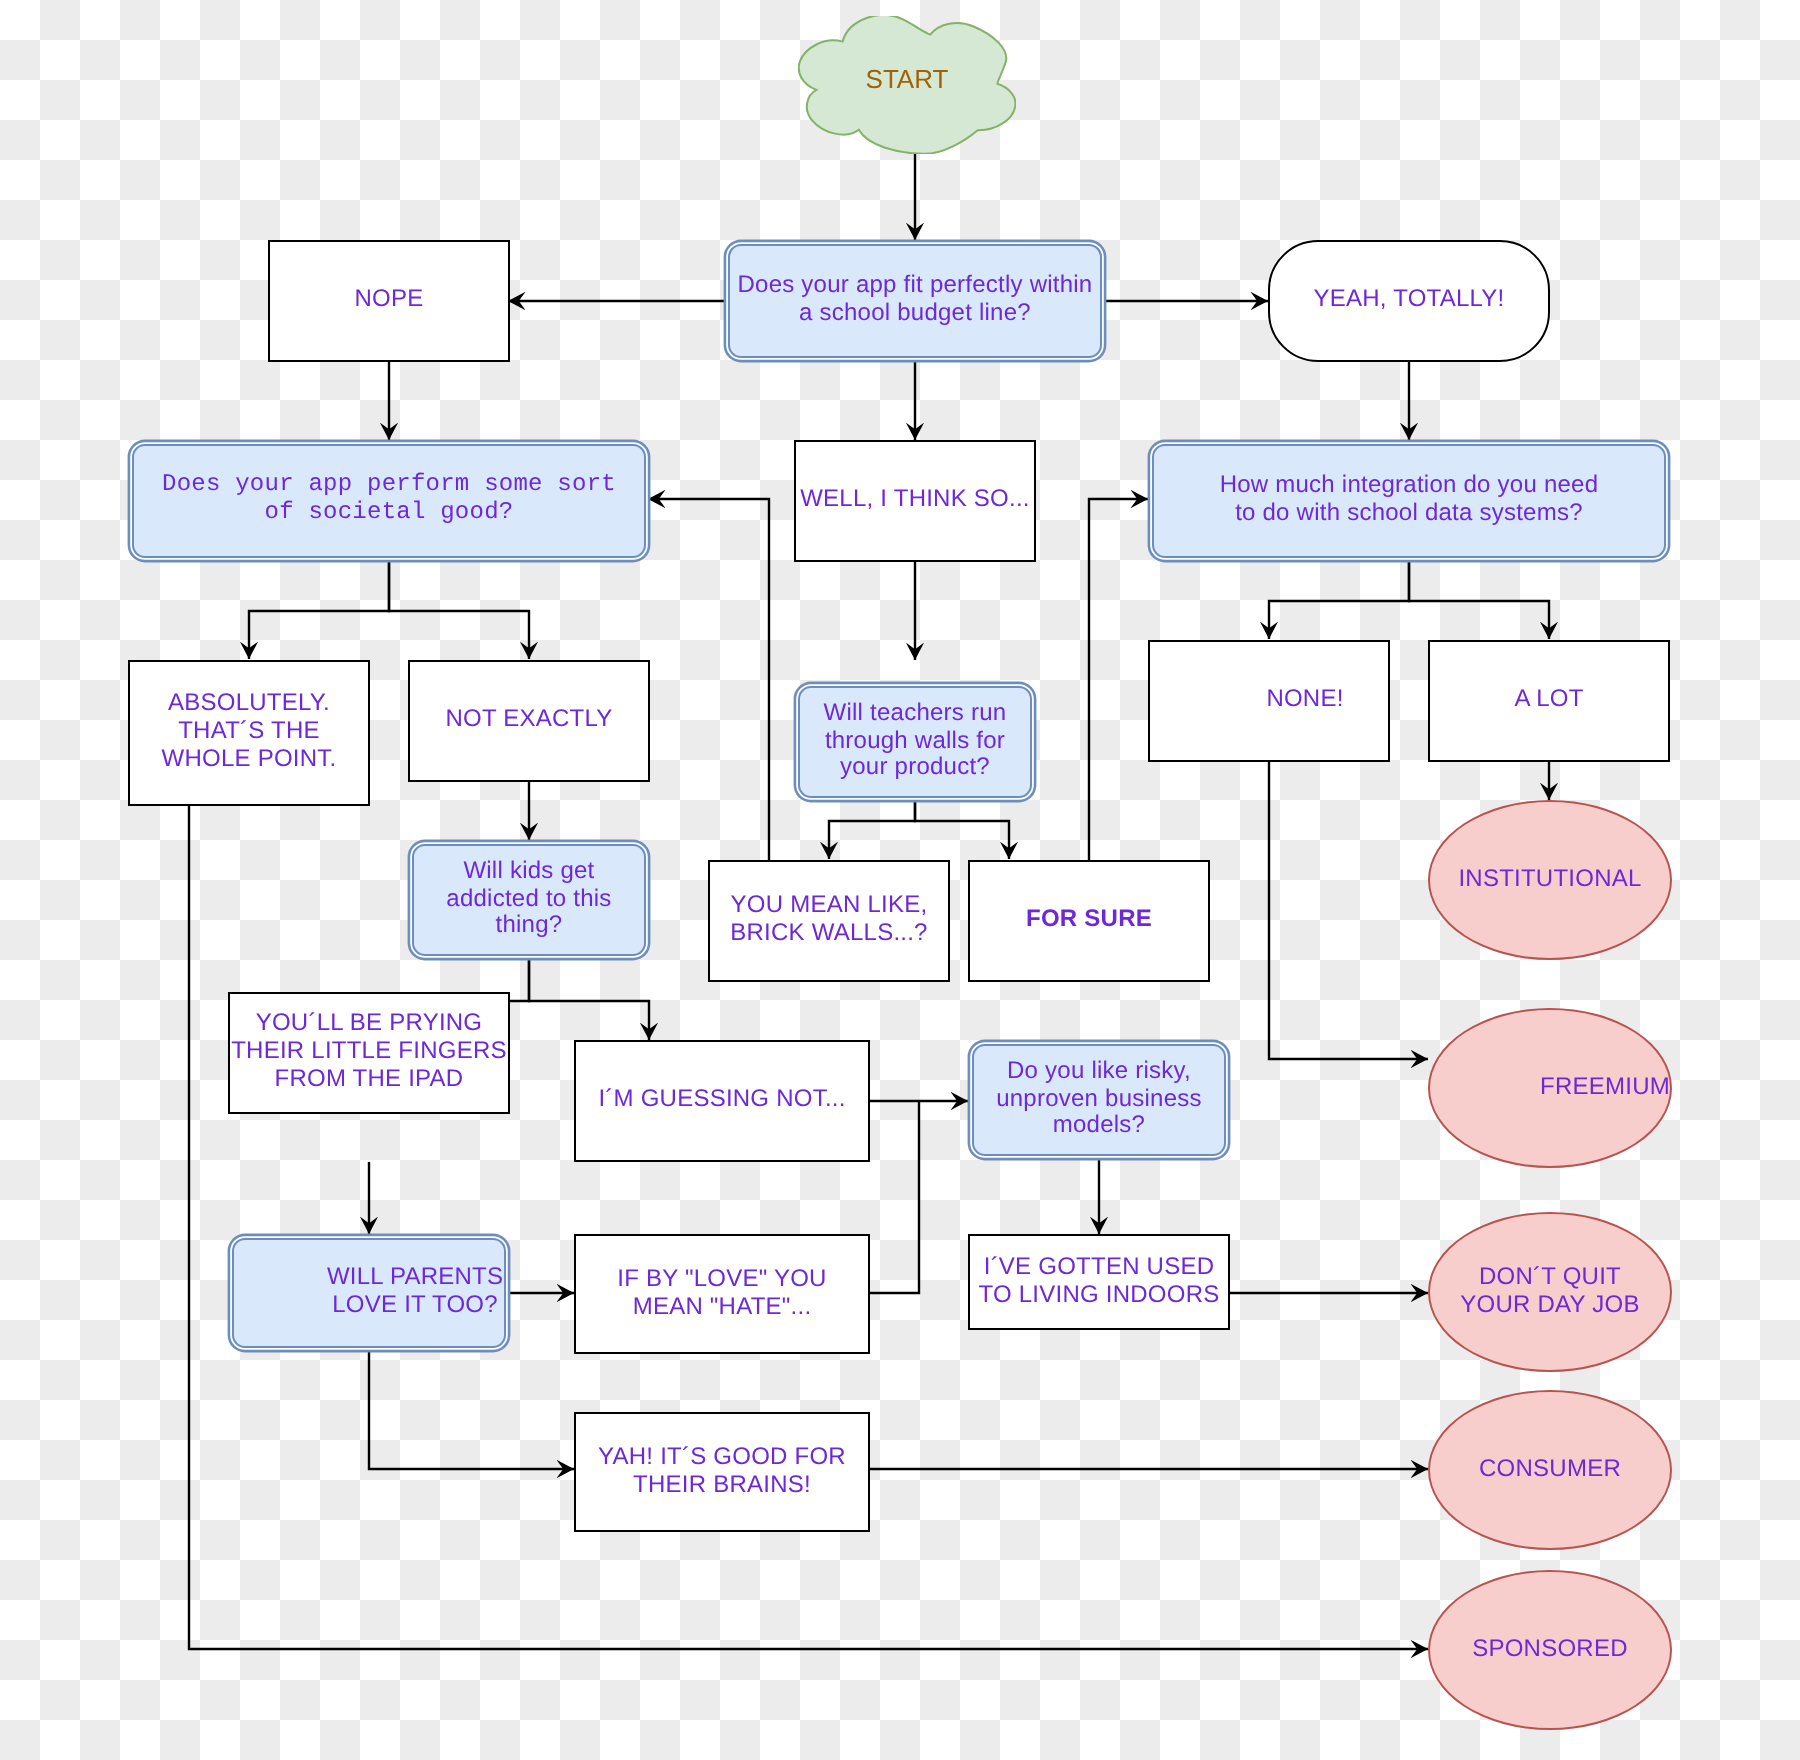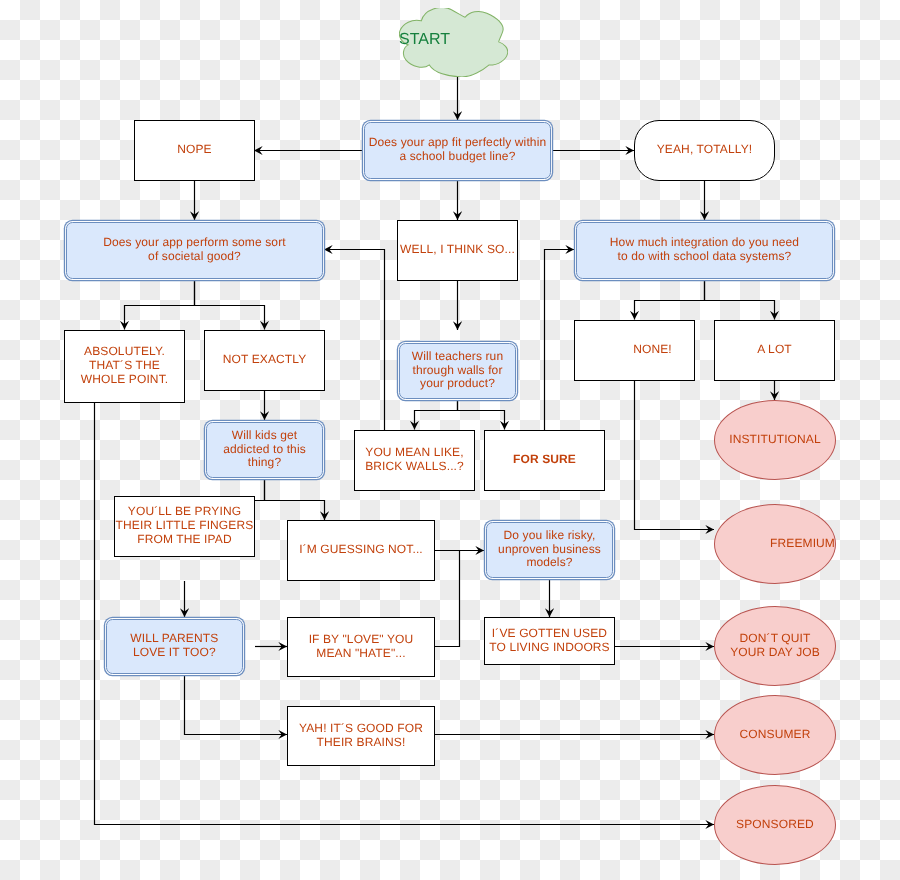--- a/index.html
+++ b/index.html
@@ -14,27 +14,27 @@
     background-size:40px 40px;
     background-position:0 0,0 20px,20px -20px,-20px 0px;
     font-family:"Liberation Sans",sans-serif;
     -webkit-font-smoothing:antialiased;
     text-rendering:geometricPrecision;
   }
   #stage{position:absolute;left:0;top:0;width:900px;height:880px;}
   .node .lbl,.cloud .lbl{transform:translateZ(0);}
   svg#wires{position:absolute;left:0;top:0;width:900px;height:880px;overflow:visible;}
   .node{position:absolute;box-sizing:border-box;display:flex;align-items:center;justify-content:center;text-align:center;}
-  .node .lbl{-webkit-font-smoothing:antialiased;font-size:12px;color:#c2410c;line-height:13.8px;white-space:pre-line;letter-spacing:0.01em;position:relative;top:-0.5px;}
+  .node .lbl{-webkit-font-smoothing:antialiased;font-size:12px;color:#6d28d9;line-height:13.8px;white-space:pre-line;letter-spacing:0.01em;position:relative;top:-0.5px;}
   .rect{background:#ffffff;border:1.45px solid #000000;}
   .decision{background:#dae8fc;border:1.3px solid #6c8ebf;border-radius:6.5px;
             box-shadow:0 0 0 0.9px #ffffff,0 0 0 2.2px #6c8ebf;}
   .terminator{background:#f8cecc;border:1px solid #b85450;border-radius:50%;}
   .cloud{position:absolute;}
-  .cloud .lbl{-webkit-font-smoothing:antialiased;position:absolute;left:0;right:0;text-align:left;font-size:16px;color:#15803d;}
+  .cloud .lbl{-webkit-font-smoothing:antialiased;position:absolute;left:0;right:0;text-align:center;font-size:13px;color:#a16207;}
 </style>
 </head>
 <body>
 
 <div id="stage">
 
   <svg id="wires" viewBox="0 0 900 880">
     <defs>
       <marker id="ah" markerWidth="14" markerHeight="14" refX="8.7" refY="4.55" orient="auto" markerUnits="userSpaceOnUse">
         <path d="M0 0 L8.7 4.55 L0 9.1 L3.3 4.55 Z" fill="#000000"></path>
@@ -83,21 +83,21 @@
     <div class="node decision" style="left:364.2px;top:122.2px;width:186.6px;height:56.6px;">
       <span class="lbl">Does your app fit perfectly within
 a school budget line?</span>
     </div>
     <div class="node rect" style="left:134px;top:120px;width:121px;height:61px;">
       <span class="lbl">NOPE</span>
     </div>
     <div class="node rect" style="left:634px;top:120px;width:141px;height:61px;border-radius:25px;">
       <span class="lbl">YEAH, TOTALLY!</span>
     </div>
-    <div class="node decision" style="left:66.2px;top:222.2px;width:256.6px;height:56.6px;">
+    <div class="node decision" style="left:66.2px;top:222.2px;width:256.6px;height:56.6px;font-family:Liberation Mono, monospace;">
       <span class="lbl">Does your app perform some sort
 of societal good?</span>
     </div>
     <div class="node rect" style="left:397px;top:220px;width:121px;height:61px;">
       <span class="lbl">WELL, I THINK SO...</span>
     </div>
     <div class="node decision" style="left:576.2px;top:222.2px;width:256.6px;height:56.6px;">
       <span class="lbl">How much integration do you need
 to do with school data systems?</span>
     </div>
@@ -138,21 +138,21 @@
 FROM THE IPAD</span>
     </div>
     <div class="node rect" style="left:287px;top:520px;width:148px;height:61px;">
       <span class="lbl">I´M GUESSING NOT...</span>
     </div>
     <div class="node decision" style="left:486.2px;top:522.2px;width:126.6px;height:55.6px;">
       <span class="lbl">Do you like risky,
 unproven business
 models?</span>
     </div>
-    <div class="node decision" style="left:106px;top:619.2px;width:136.6px;height:54.6px;">
+    <div class="node decision" style="left:116px;top:619.2px;width:136.6px;height:54.6px;justify-content:flex-end;">
       <span class="lbl">WILL PARENTS
 LOVE IT TOO?</span>
     </div>
     <div class="node rect" style="left:287px;top:617px;width:148px;height:60px;">
       <span class="lbl">IF BY "LOVE" YOU
 MEAN "HATE"...</span>
     </div>
     <div class="node rect" style="left:484px;top:617px;width:131px;height:48px;">
       <span class="lbl">I´VE GOTTEN USED
 TO LIVING INDOORS</span>

